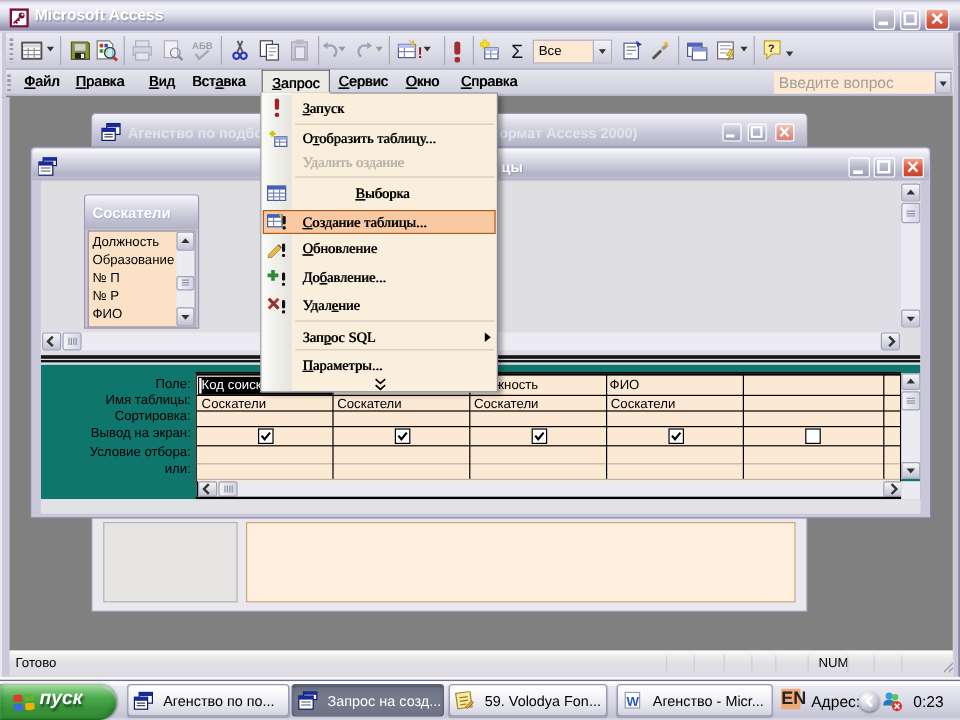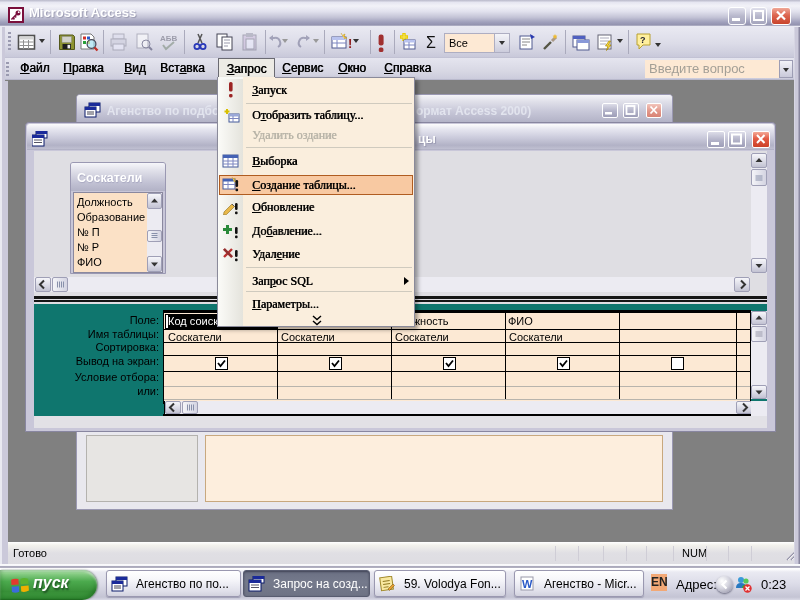--- a/index.html
+++ b/index.html
@@ -468,21 +468,21 @@
           <path d="M2 3 L10 11 M10 3 L2 11" stroke="#b83030" stroke-width="2.4"></path>
           <path d="M2 3 L10 11" stroke="#903030" stroke-width="2.4"></path>
           <rect x="13" y="4" width="2.6" height="7" rx="1.2" fill="#111"></rect>
           <rect x="13" y="12.6" width="2.6" height="2.6" rx="1" fill="#111"></rect>
         </svg></div>
   <div class="ditem" style="top:5px;"><span style="text-decoration:underline">З</span>апуск</div>
   <div class="dsep" style="top:25px;"></div>
   <div class="ditem" style="top:30px;">О<span style="text-decoration:underline">т</span>образить таблицу...</div>
   <div class="ditem dgray" style="top:50px;">Удалить оздание</div>
   <div class="dsep" style="top:69px;"></div>
-  <div class="ditem" style="top:76px;"><span style="text-decoration:underline">В</span>ыборка</div>
+  <div class="ditem" style="top:76px;margin-left:44px;"><span style="text-decoration:underline">В</span>ыборка</div>
   <div class="ditem" style="top:100px;"><span style="text-decoration:underline">С</span>оздание таблицы...</div>
   <div class="ditem" style="top:122px;"><span style="text-decoration:underline">О</span>бновление</div>
   <div class="ditem" style="top:146px;">До<span style="text-decoration:underline">б</span>авление...</div>
   <div class="ditem" style="top:169px;">Удал<span style="text-decoration:underline">е</span>ние</div>
   <div class="dsep" style="top:189px;"></div>
   <div class="ditem" style="top:196px;">Зап<span style="text-decoration:underline">р</span>ос SQL</div>
   <div class="abs" style="left:186px; top:199px; width:0; height:0; border-top:4px solid transparent; border-bottom:4px solid transparent; border-left:5px solid #000;"></div>
   <div class="dsep" style="top:213px;"></div>
   <div class="ditem" style="top:219px;"><span style="text-decoration:underline">П</span>араметры...</div>
   <div class="abs" style="left:92px; top:237px; width:14px; height:12px;"><svg width="14" height="12">
@@ -555,21 +555,21 @@
     <div class="lbl">59. Volodya Fon...</div>
   </div>
   <div class="abs task" style="left:514px; width:130px;">
     <div class="abs" style="left:4px; top:5px;"><svg width="17" height="16">
             <rect x="2" y="1" width="12" height="13" fill="#fff" stroke="#99a"></rect>
             <text x="3" y="12" font-size="11" font-weight="bold" fill="#2858c8">W</text>
           </svg></div>
     <div class="lbl">Агенство - Micr...</div>
   </div>
 
-  <div class="abs" style="left:651px; top:10px; width:16px; height:17px; background:#f2a876; color:#222; font-size:12px; font-weight:bold; text-align:left; line-height:17px;">EN</div>
+  <div class="abs" style="left:651px; top:10px; width:16px; height:17px; background:#f2a876; color:#222; font-size:15px; font-weight:bold; text-align:left; line-height:17px;">EN</div>
   <div class="abs" style="left:676px; top:13px; color:#000; font-size:13px;">Адрес:</div>
   <div class="abs" style="left:716px; top:12px; width:17px; height:17px; border-radius:50%;
     background:radial-gradient(circle at 35% 30%,#ffffff 0%,#d4d4de 45%,#8a889e 100%); box-shadow:0 1px 2px rgba(0,0,30,0.5);">
     <svg width="17" height="17">
           <path d="M10.5 4.5 L6.5 8.5 L10.5 12.5" stroke="#fff" stroke-width="2.2" fill="none"></path>
         </svg>
   </div>
   <div class="abs" style="left:734px; top:11px;"><svg width="19" height="19">
           <circle cx="7" cy="5" r="3" fill="#3a9ad8"></circle>
           <path d="M2 13 Q2 8 7 8 Q12 8 12 13z" fill="#2878c0"></path>

